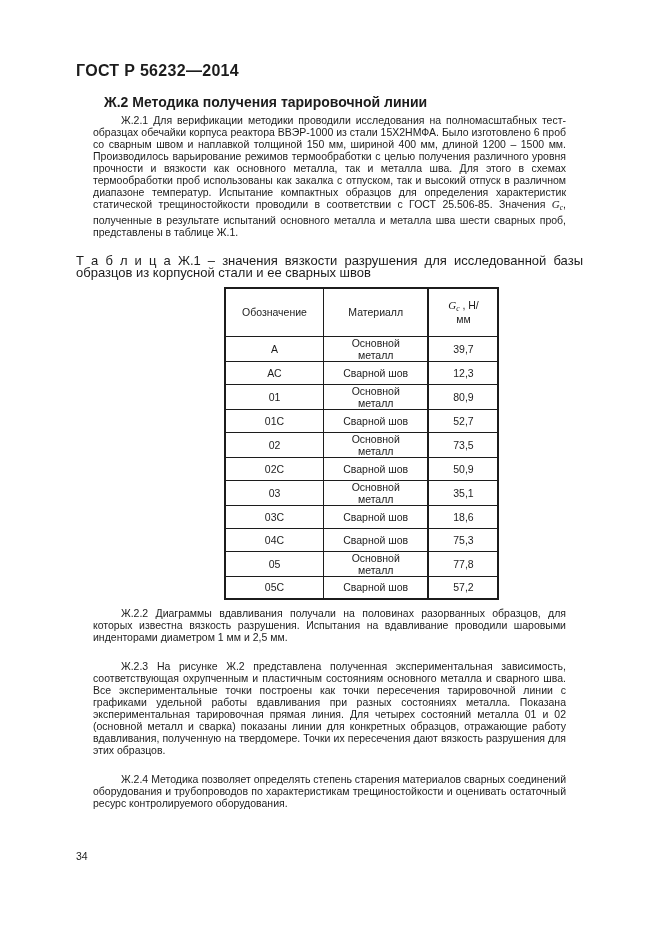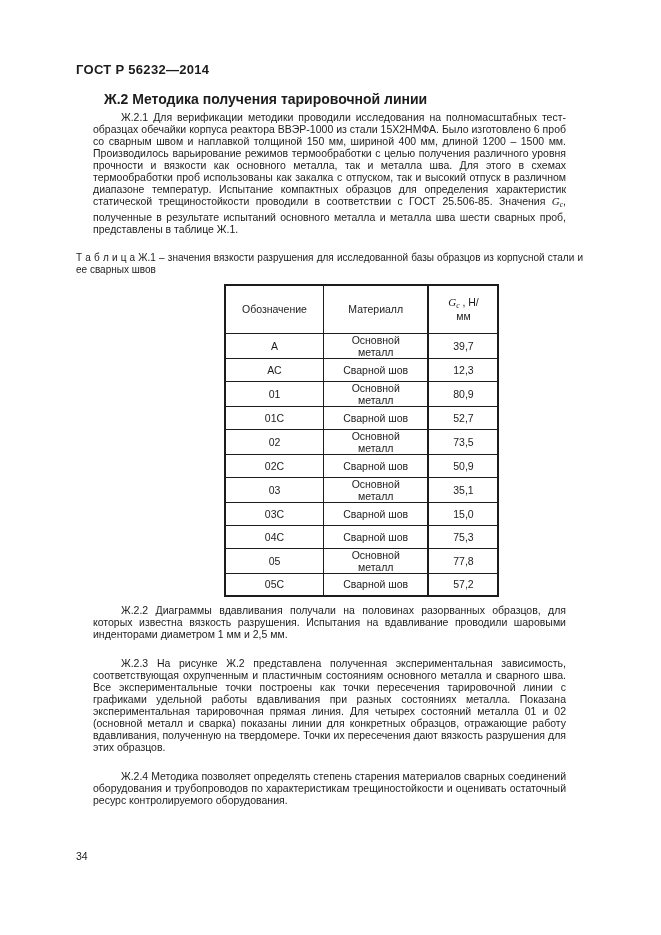--- a/index.html
+++ b/index.html
@@ -10,41 +10,41 @@
     color: #1c1c1c;
     font-family: "Liberation Sans", sans-serif;
     overflow: hidden;
   }
   .page {
     position: relative;
     width: 661px; height: 935px;
     padding: 62px 78px 0 76px;
   }
   .doc-header {
-    font-size: 13px;
+    font-size: 16px;
     font-weight: bold;
     letter-spacing: 0.3px;
   }
   .section-heading {
     margin-top: 14px;
     font-size: 14px;
     font-weight: bold;
     padding-left: 28px;
   }
   .para {
     margin: 17px;
     font-size: 10.5px;
     line-height: 12px;
     text-align: justify;
     text-indent: 28px;
   }
   .para-first { margin-top: 4px; }
   .table-caption {
     margin: 3px 0 0 0;
-    font-size: 10px;
+    font-size: 13px;
     line-height: 12px;
     text-align: justify;
   }
   table.data {
     border-collapse: collapse;
     margin: 8px 0 0 148px;
     border: 2px solid #1c1c1c;
   }
   table.data th, table.data td {
     border: 1px solid #1c1c1c;
@@ -131,21 +131,21 @@
         <td class="col-gc">50,9</td>
       </tr>
       <tr>
         <td>03</td>
         <td>Основной металл</td>
         <td class="col-gc">35,1</td>
       </tr>
       <tr>
         <td>03С</td>
         <td>Сварной шов</td>
-        <td class="col-gc">15,0</td>
+        <td class="col-gc">18,6</td>
       </tr>
       <tr>
         <td>04С</td>
         <td>Сварной шов</td>
         <td class="col-gc">75,3</td>
       </tr>
       <tr>
         <td>05</td>
         <td>Основной металл</td>
         <td class="col-gc">77,8</td>

